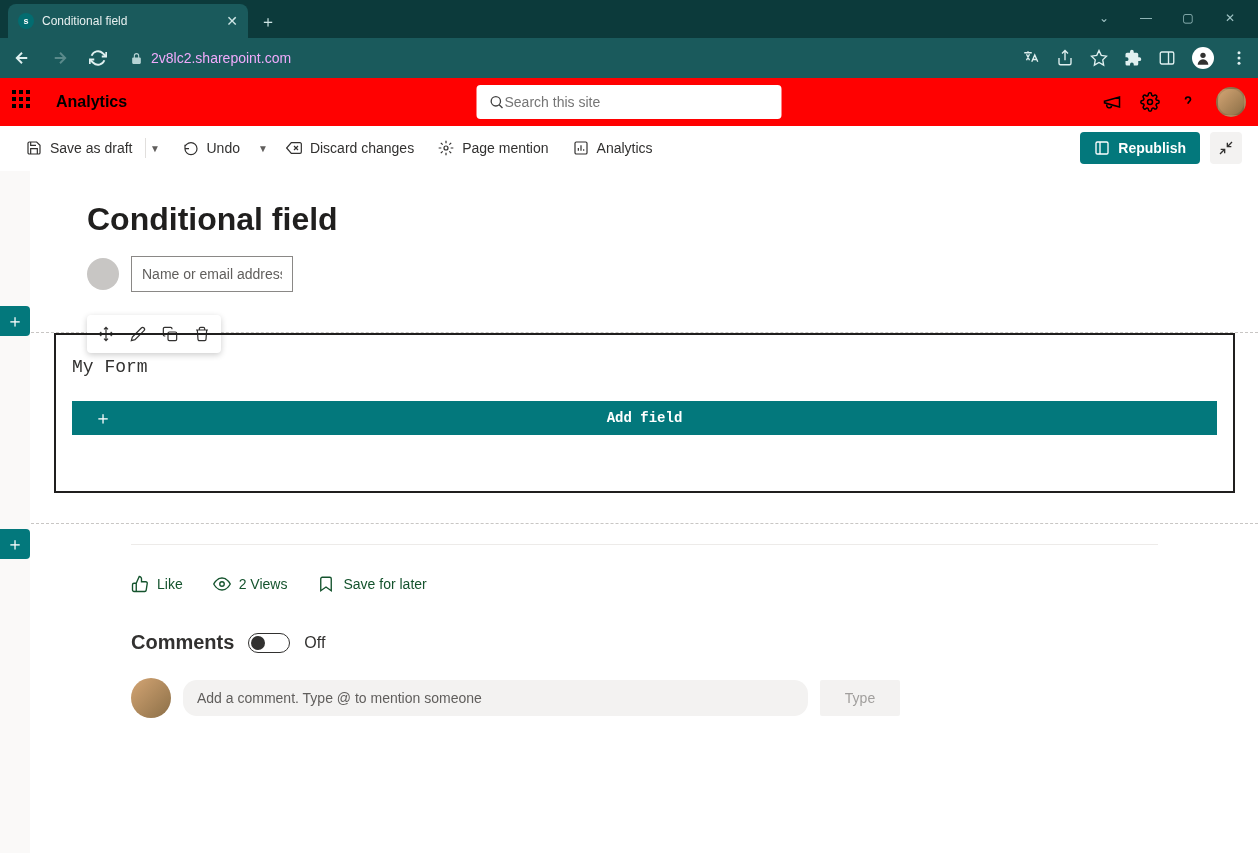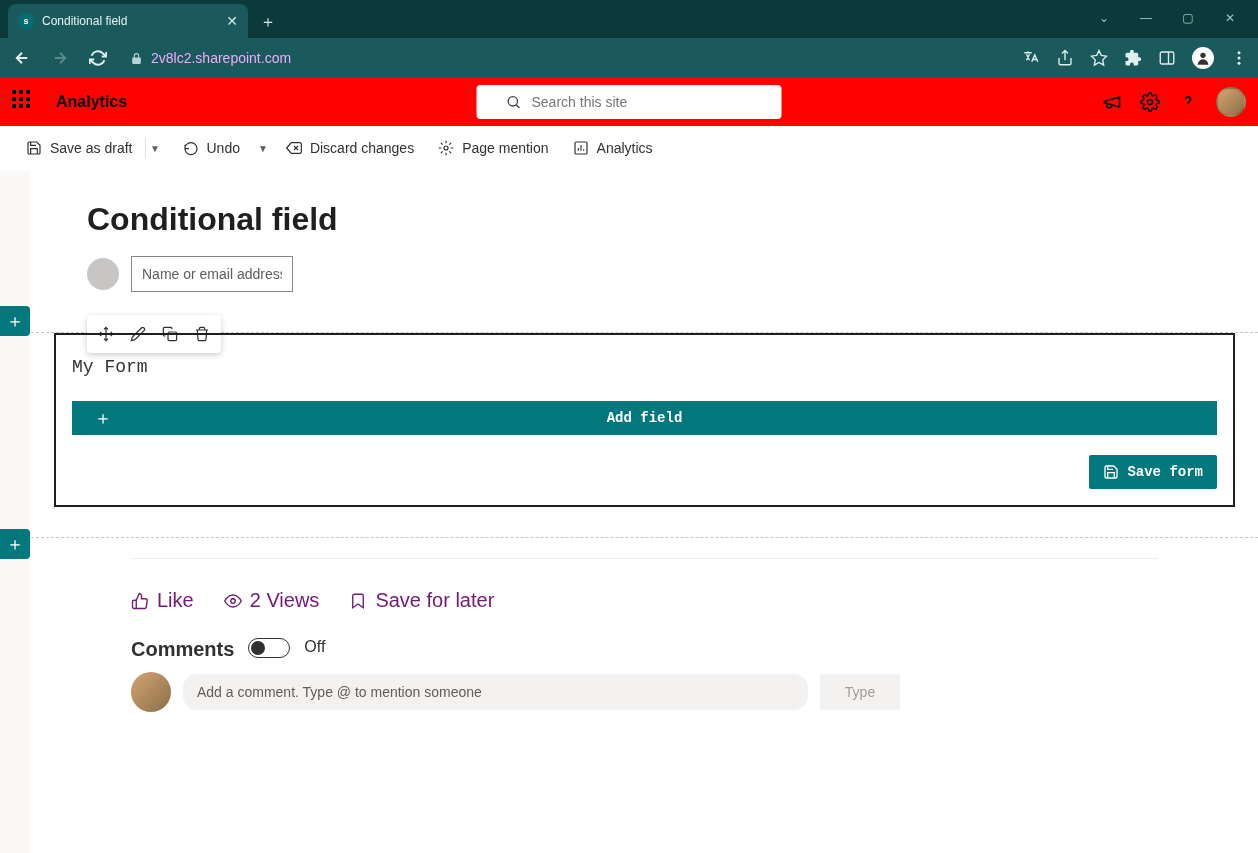--- a/index.html
+++ b/index.html
@@ -22,28 +22,28 @@
     .lock-icon { color:#b6d3d4; }
     .url-dark { color:#7da5a6; }
     .toolbar-icons-right { display:flex; gap:16px; align-items:center; color:#e0f0f0; }
     .avatar-circle-sm { width:22px; height:22px; border-radius:50%; background:#fff; display:flex; align-items:center; justify-content:center; }
     
     
     .suite-bar { height: 48px; background: #ff0101; display:flex; align-items:center; padding: 0 12px; color:#000; }
     .waffle { width:24px; height:24px; display:grid; grid-template-columns:repeat(3,4px); grid-template-rows:repeat(3,4px); gap:3px; margin-right:20px; cursor:pointer; }
     .waffle span { background:#000; width:4px; height:4px; }
     .suite-title { font-weight:600; font-size:16px; }
-    .suite-search { margin-left:auto; margin-right:auto; position:absolute; left:50%; transform:translateX(-50%); width:305px; height:34px; background:#fff; border-radius:4px; display:flex; align-items:center; padding:0 29px; gap:10px; color:#605e5c; }
+    .suite-search { margin-left:auto; margin-right:auto; position:absolute; left:50%; transform:translateX(-50%); width:305px; height:34px; background:#fff; border-radius:4px; display:flex; align-items:center; padding:0 12px; gap:0; color:#605e5c; }
     .suite-search-icon { width:16px; height:16px; color:#424242; }
     .suite-right { margin-left:auto; display:flex; gap:18px; align-items:center; color:#000; }
     .suite-right .icon { width:20px; height:20px; display:flex; align-items:center; justify-content:center; cursor:pointer; }
     .suite-avatar { width:30px; height:30px; border-radius:50%; background:linear-gradient(135deg,#d4a574,#8b6f47); border:2px solid rgba(0,0,0,0.1); }
     
     
-    .command-bar { height:45px; border-bottom:1px solid #fff; display:flex; align-items:center; padding:0 16px; gap:4px; background:#fff; }
+    .command-bar { height:45px; border-bottom:1px solid #fff; display:flex; align-items:center; padding:0 16px; gap:4px; background:#fff;justify-content:flex-end; }
     .cmd-btn { display:flex; align-items:center; gap:8px; padding:6px 10px; cursor:pointer; border-radius:4px; font-size:14px; color:#323130; }
     .cmd-icon { width:16px; height:16px; display:flex; align-items:center; justify-content:center; }
     .chevron-split { width:14px; display:flex; align-items:center; justify-content:center; color:#605e5c; border-left:1px solid #e1dfdd; height:20px; margin-left:4px; padding-left:6px; font-size:10px; }
     .chevron-plain { font-size:10px; color:#605e5c; padding:0 4px; }
     .cmd-right { margin-left:auto; display:flex; gap:10px; align-items:center; }
     .republish-btn { background:#03787c; color:#fff; height:32px; padding:0 14px; border-radius:4px; display:flex; align-items:center; gap:8px; font-weight:600; cursor:pointer; }
     .collapse-btn { width:32px; height:32px; background:#f3f2f1; border-radius:4px; display:flex; align-items:center; justify-content:center; cursor:pointer; color:#323130; }
     
     
     .page-area { display:flex; height: calc(853px - 38px - 40px - 48px - 45px); position:relative; }
@@ -66,23 +66,23 @@
     .webpart-frame { border:2px solid #201f1e; margin-left:-1px; margin-right:-1px; padding:22px 16px 16px 16px; min-height:160px; position:relative;font-family:Liberation Mono, monospace; }
     .rail-beside-webpart { position:absolute; left:-48px; top:0; display:flex; flex-direction:column; gap:6px; }
     .form-title { font-size:18px; font-weight:400; color:#323130; margin-bottom:24px; }
     .add-field-btn { width:100%; height:34px; background:#03787c; color:#fff; display:flex; align-items:center; justify-content:center; font-weight:600; cursor:pointer; position:relative; font-size:14px; }
     .add-field-plus { position:absolute; left:22px; font-size:18px; font-weight:400; }
     .save-form-row { display:flex; justify-content:flex-end; margin-top:20px; }
     .save-form-btn { background:#03787c; color:#fff; height:34px; padding:0 14px; display:flex; align-items:center; gap:8px; font-weight:600; cursor:pointer; border-radius:2px; font-size:14px; }
     
     .social-bar { padding:20px 100px 10px 100px; }
     .social-divider { border-top:1px solid #edebe9; margin-bottom:30px; }
-    .social-actions { display:flex; gap:30px; align-items:center; color:#701a75; font-size:20px; margin-bottom:26px; }
+    .social-actions { display:flex; gap:30px; align-items:center; color:#14532d; font-size:14px; margin-bottom:38px; }
     .soc-item { display:flex; gap:8px; align-items:center; cursor:pointer; }
-    .comments-header { display:flex; align-items:flex-start; gap:14px; margin-bottom:11px; }
+    .comments-header { display:flex; align-items:center; gap:14px; margin-bottom:24px; }
     .comments-title { font-size:20px; font-weight:700; }
     .toggle { width:42px; height:20px; border:1px solid #323130; border-radius:10px; position:relative; cursor:pointer; }
     .toggle-knob { width:14px; height:14px; background:#323130; border-radius:50%; position:absolute; left:2px; top:2px; }
     .toggle-label { font-size:16px; }
     .comment-row { display:flex; gap:12px; align-items:center; }
     .comment-avatar { width:40px; height:40px; border-radius:50%; background:linear-gradient(135deg,#d4a574,#8b6f47); flex-shrink:0; }
     .comment-input { flex:1; max-width:625px; height:36px; background:#f3f2f1; border:none; padding:0 14px; font-size:14px; color:#605e5c; border-radius:14px; }
     .comment-input::placeholder { color:#605e5c; }
     .post-btn { height:36px; width:80px; background:#f3f2f1; color:#a19f9d; display:flex; align-items:center; justify-content:center; border-radius:2px; font-size:14px; }
     
@@ -255,20 +255,36 @@
     <span>Page mention</span>
   </div>
   <div class="cmd-btn">
     <span class="cmd-icon">
         <svg width="16" height="16" viewBox="0 0 24 24" fill="none" stroke="currentColor" stroke-width="1.8">
           <rect x="3" y="3" width="18" height="18" rx="2"></rect>
           <path d="M8 16v-4M12 16V8M16 16v-2"></path>
         </svg>
       </span>
     <span>Analytics</span>
+  </div>
+  <div class="cmd-right">
+    <div class="republish-btn">
+      <span>
+          <svg width="16" height="16" viewBox="0 0 24 24" fill="none" stroke="currentColor" stroke-width="2">
+            <rect x="3" y="3" width="18" height="18" rx="2"></rect>
+            <path d="M9 3v18"></path>
+          </svg>
+        </span>
+      <span>Republish</span>
+    </div>
+    <div class="collapse-btn">
+      <svg width="16" height="16" viewBox="0 0 24 24" fill="none" stroke="currentColor" stroke-width="2">
+          <path d="M4 14l6-0 0 6M20 10l-6 0 0-6M14 10l7-7M3 21l7-7"></path>
+        </svg>
+    </div>
   </div>
 </div>
 
 <div class="page-area">
   <div class="left-rail">
     <div class="rail-plus" style="top:135px;">＋</div>
     <div class="rail-plus" style="top:358px;">＋</div>
   </div>
   <div class="canvas">
     <div class="canvas-inner">
@@ -311,31 +327,20 @@
           <div class="rail-btn"></div>
           <div class="rail-btn"></div>
           <div class="rail-btn"></div>
           <div class="rail-btn"></div>
         </div>
         <div class="form-title">My Form</div>
         <div class="add-field-btn">
           <span class="add-field-plus">＋</span>
           <span>Add field</span>
         </div>
-        <div class="save-form-row">
-          <div class="save-form-btn">
-            <span>
-                <svg width="16" height="16" viewBox="0 0 24 24" fill="none" stroke="currentColor" stroke-width="2">
-                  <path d="M19 21H5a2 2 0 01-2-2V5a2 2 0 012-2h11l5 5v11a2 2 0 01-2 2z"></path>
-                  <path d="M17 21v-8H7v8M7 3v5h8"></path>
-                </svg>
-              </span>
-            <span>Save form</span>
-          </div>
-        </div>
       </div>
     </div>
 
     <div class="section-divider" style="margin-top:30px; margin-left:0; margin-right:0;"></div>
 
     <div class="social-bar">
       <div class="social-divider"></div>
       <div class="social-actions">
         <div class="soc-item">
           <span>

